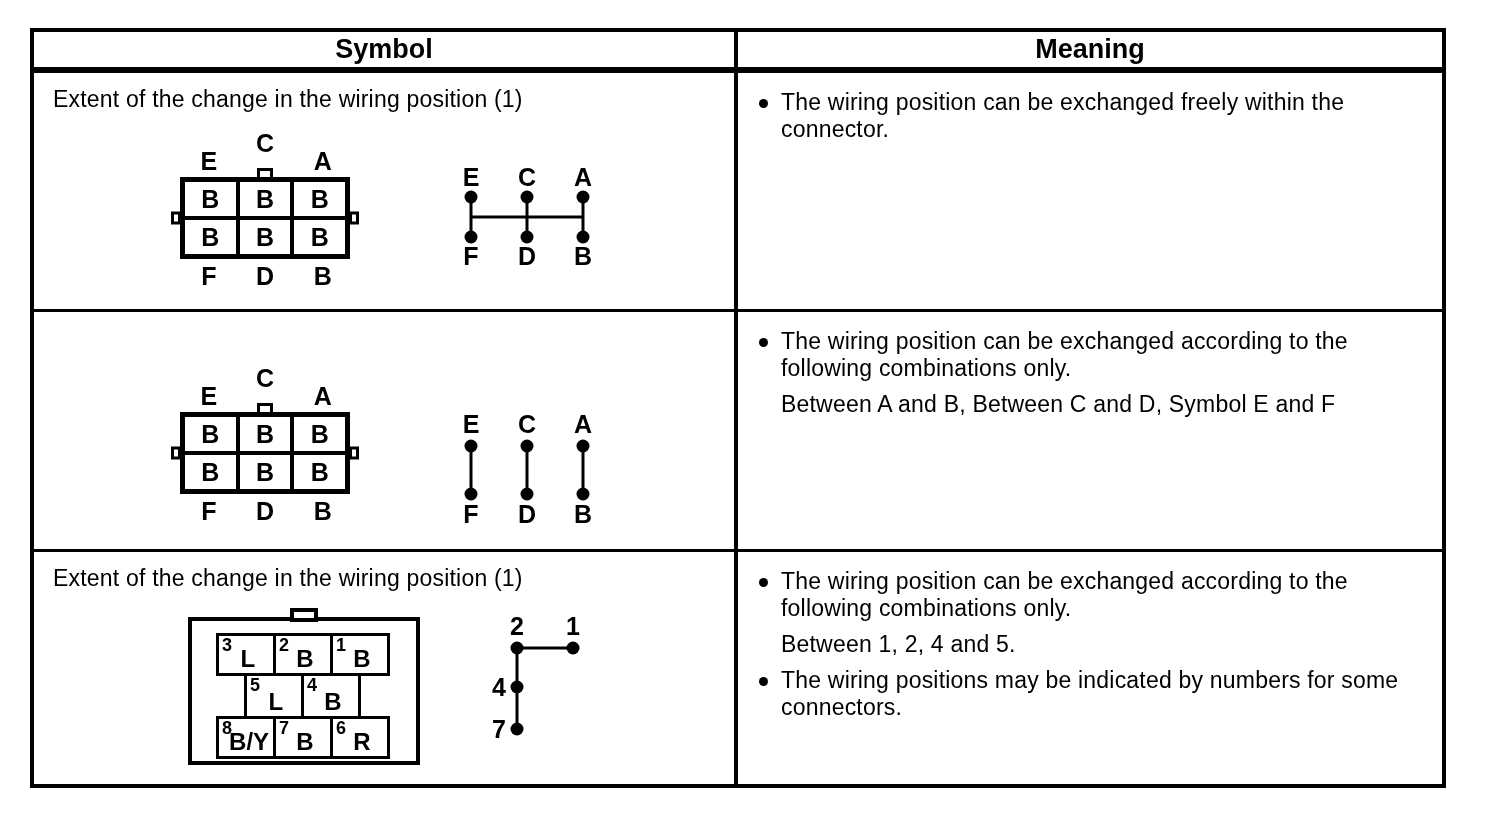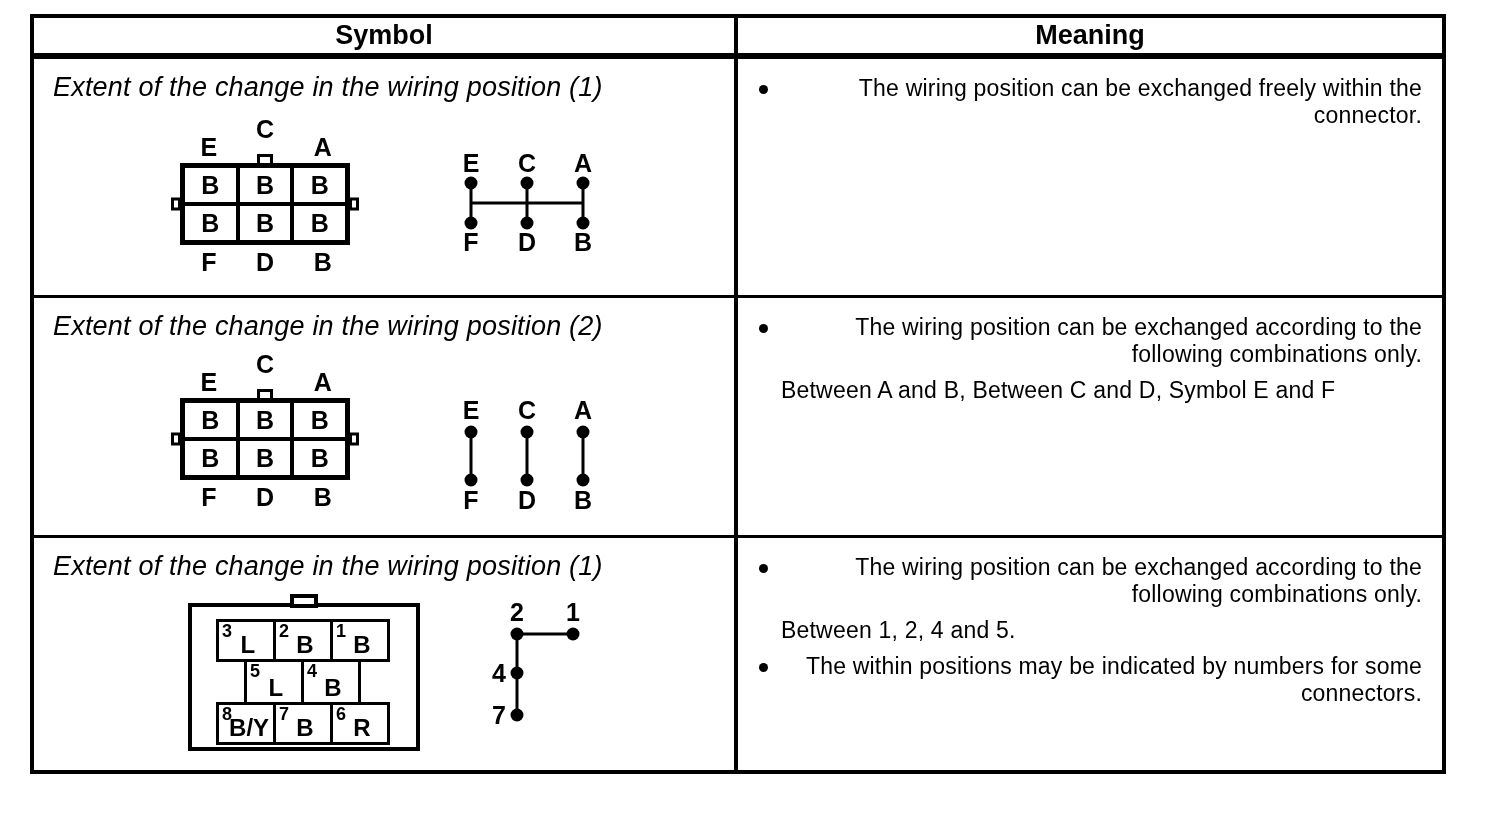--- a/index.html
+++ b/index.html
@@ -1,30 +1,30 @@
 <!DOCTYPE html>
 <html><head>
 <meta charset="utf-8">
 <style>
   * { margin:0; padding:0; box-sizing:border-box; }
   html,body { width:1504px; height:820px; background:#fff;
               font-family:"Liberation Sans", sans-serif; color:#000; }
   .page { position:relative; width:1504px; height:820px; background:#fff; overflow:hidden; }
 
   
-  .wtable { position:absolute; left:30px; top:14px; width:1416px; height:760px;
+  .wtable { position:absolute; left:30px; top:28px; width:1416px; height:760px;
             border:4px solid #000; background:#fff;
             display:grid; grid-template-columns:704px 1fr;
             grid-template-rows:41px 239px 240px auto; }
   .tcell  { position:relative; border-bottom:3px solid #000; }
   .c1     { border-right:4px solid #000; }
   .rowlast{ border-bottom:none; }
   .hcell  { display:flex; align-items:center; justify-content:center;
             font-size:27px; font-weight:bold; border-bottom:6px solid #000; }
-  .rtitle { position:absolute; left:19px; top:13px; font-size:27px; letter-spacing:0.2px;font-style:italic; }
+  .rtitle { position:absolute; left:19px; top:13px; font-size:23px; letter-spacing:0.2px; }
 
   
   .conn6   { position:absolute; width:170px; height:82px; }
   .c6-grid { position:absolute; left:0; top:0; right:0; bottom:0;
              display:grid; grid-template-columns:repeat(3,1fr); grid-template-rows:1fr 1fr;
              border:3px solid #000; background:#fff; }
   .c6-cell { border:2px solid #000; display:flex; align-items:center; justify-content:center;
              font-size:25px; font-weight:bold; background:#fff; }
   .c6-tab  { position:absolute; left:50%; top:-9px; transform:translateX(-50%);
              width:16px; height:13px; border:3px solid #000; background:#fff; }
@@ -56,21 +56,21 @@
   .sym8   { position:absolute; width:110px; height:128px; }
   .s8-lab { position:absolute; transform:translate(-50%,-50%); font-size:25px;
             font-weight:bold; line-height:25px; }
   .s8-dot { position:absolute; width:13px; height:13px; border-radius:50%;
             background:#000; transform:translate(-50%,-50%); }
   .s8-h   { position:absolute; height:3px; background:#000; transform:translateY(-50%); }
   .s8-v   { position:absolute; width:3px; background:#000; transform:translateX(-50%); }
 
   
   .meaning  { padding:16px 20px 0 21px; }
-  .m-item   { display:flex; margin-bottom:9px;text-align:right; }
+  .m-item   { display:flex; margin-bottom:9px; }
   .m-bullet { flex:none; width:9px; height:9px; border-radius:50%; background:#000;
               margin:10px 13px 0 0; }
   .m-plain  { padding-left:22px; }
   .m-text   { font-size:23px; line-height:27px; max-width:662px; letter-spacing:0.2px; }
 </style>
 </head>
 <body>
 
 <div class="page">
   <div class="wtable">
@@ -126,21 +126,20 @@
     </div>
 
     <div class="tcell meaning">
       <div class="m-item">
         <span class="m-bullet"></span>
         <div class="m-text">The wiring position can be exchanged freely within the connector.</div>
       </div>
     </div>
 
     <div class="tcell c1">
-      <div class="rtitle">Extent of the change in the wiring position (2)</div>
 
       <div class="conn6" style="left:146px;top:100px;">
         <span class="c6-tab"></span>
         <span class="c6-side c6-left"></span>
         <span class="c6-side c6-right"></span>
         <div class="c6-grid">
           <div class="c6-cell">B</div>
           <div class="c6-cell">B</div>
           <div class="c6-cell">B</div>
           <div class="c6-cell">B</div>
@@ -240,18 +239,18 @@
     <div class="tcell rowlast meaning">
       <div class="m-item">
         <span class="m-bullet"></span>
         <div class="m-text">The wiring position can be exchanged according to the following combinations only.</div>
       </div>
       <div class="m-item m-plain">
         <div class="m-text">Between 1, 2, 4 and 5.</div>
       </div>
       <div class="m-item">
         <span class="m-bullet"></span>
-        <div class="m-text">The within positions may be indicated by numbers for some connectors.</div>
+        <div class="m-text">The wiring positions may be indicated by numbers for some connectors.</div>
       </div>
     </div>
 
   </div>
 </div>
 
 </body></html>

